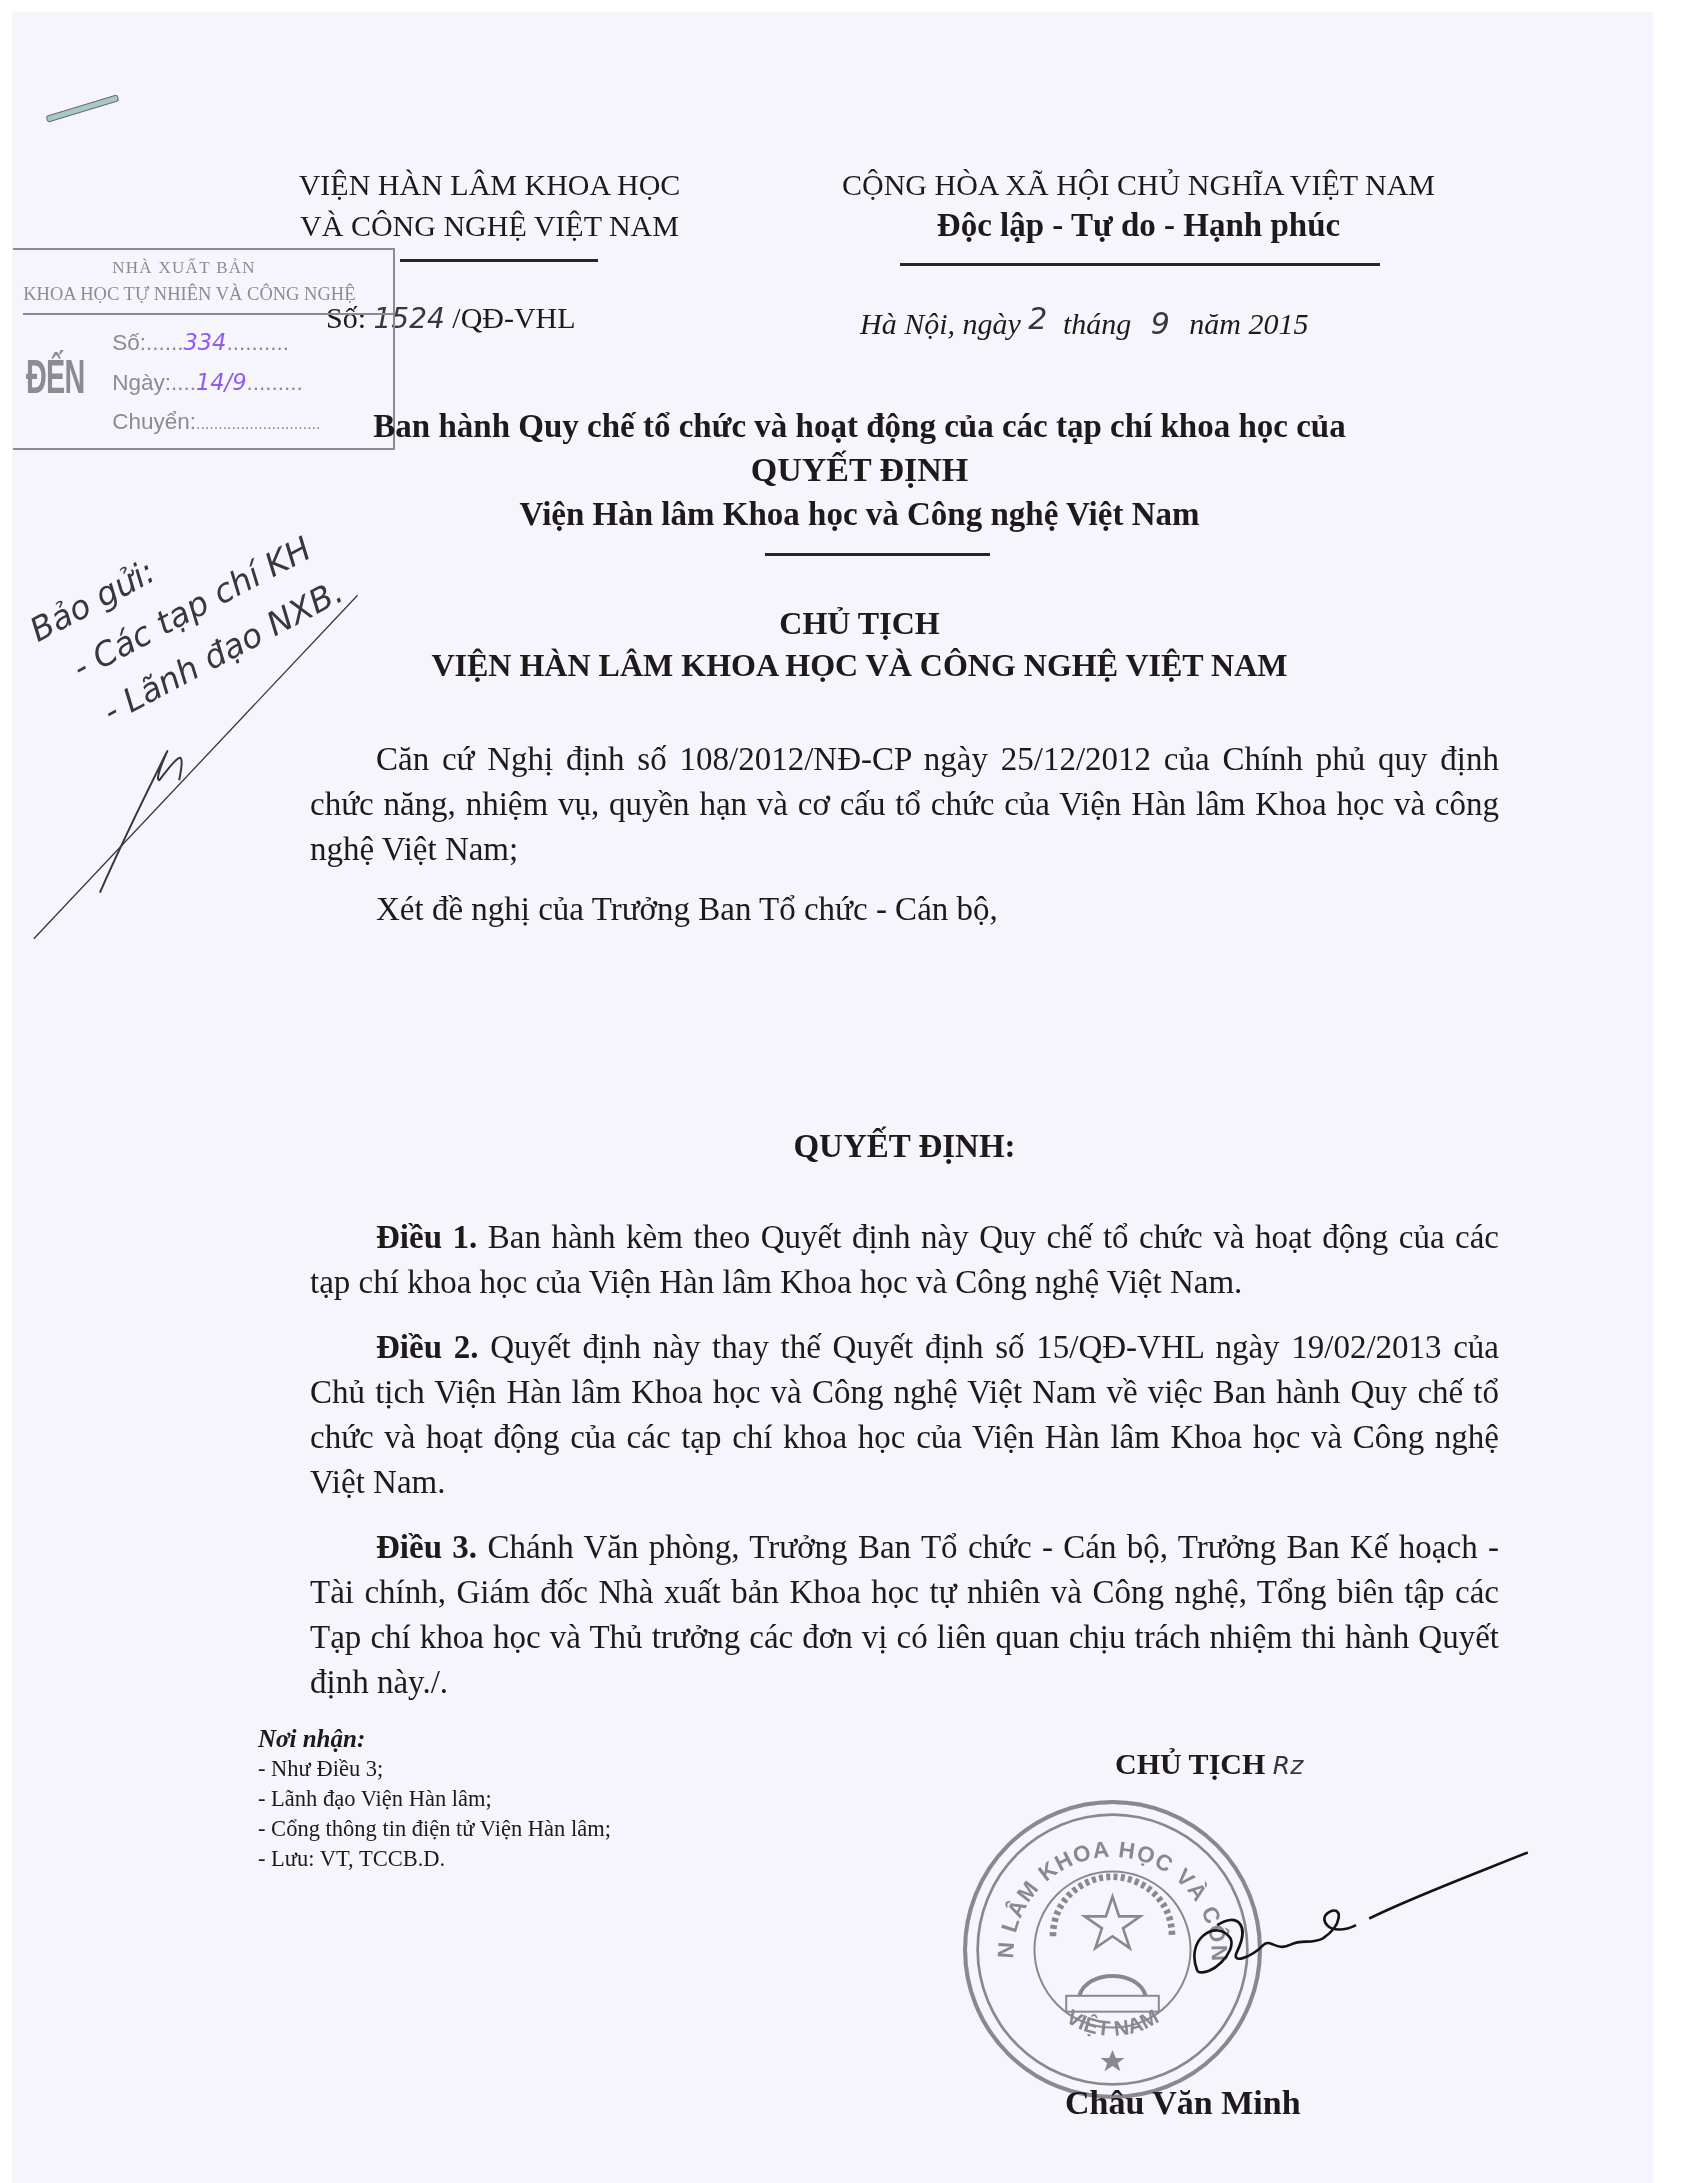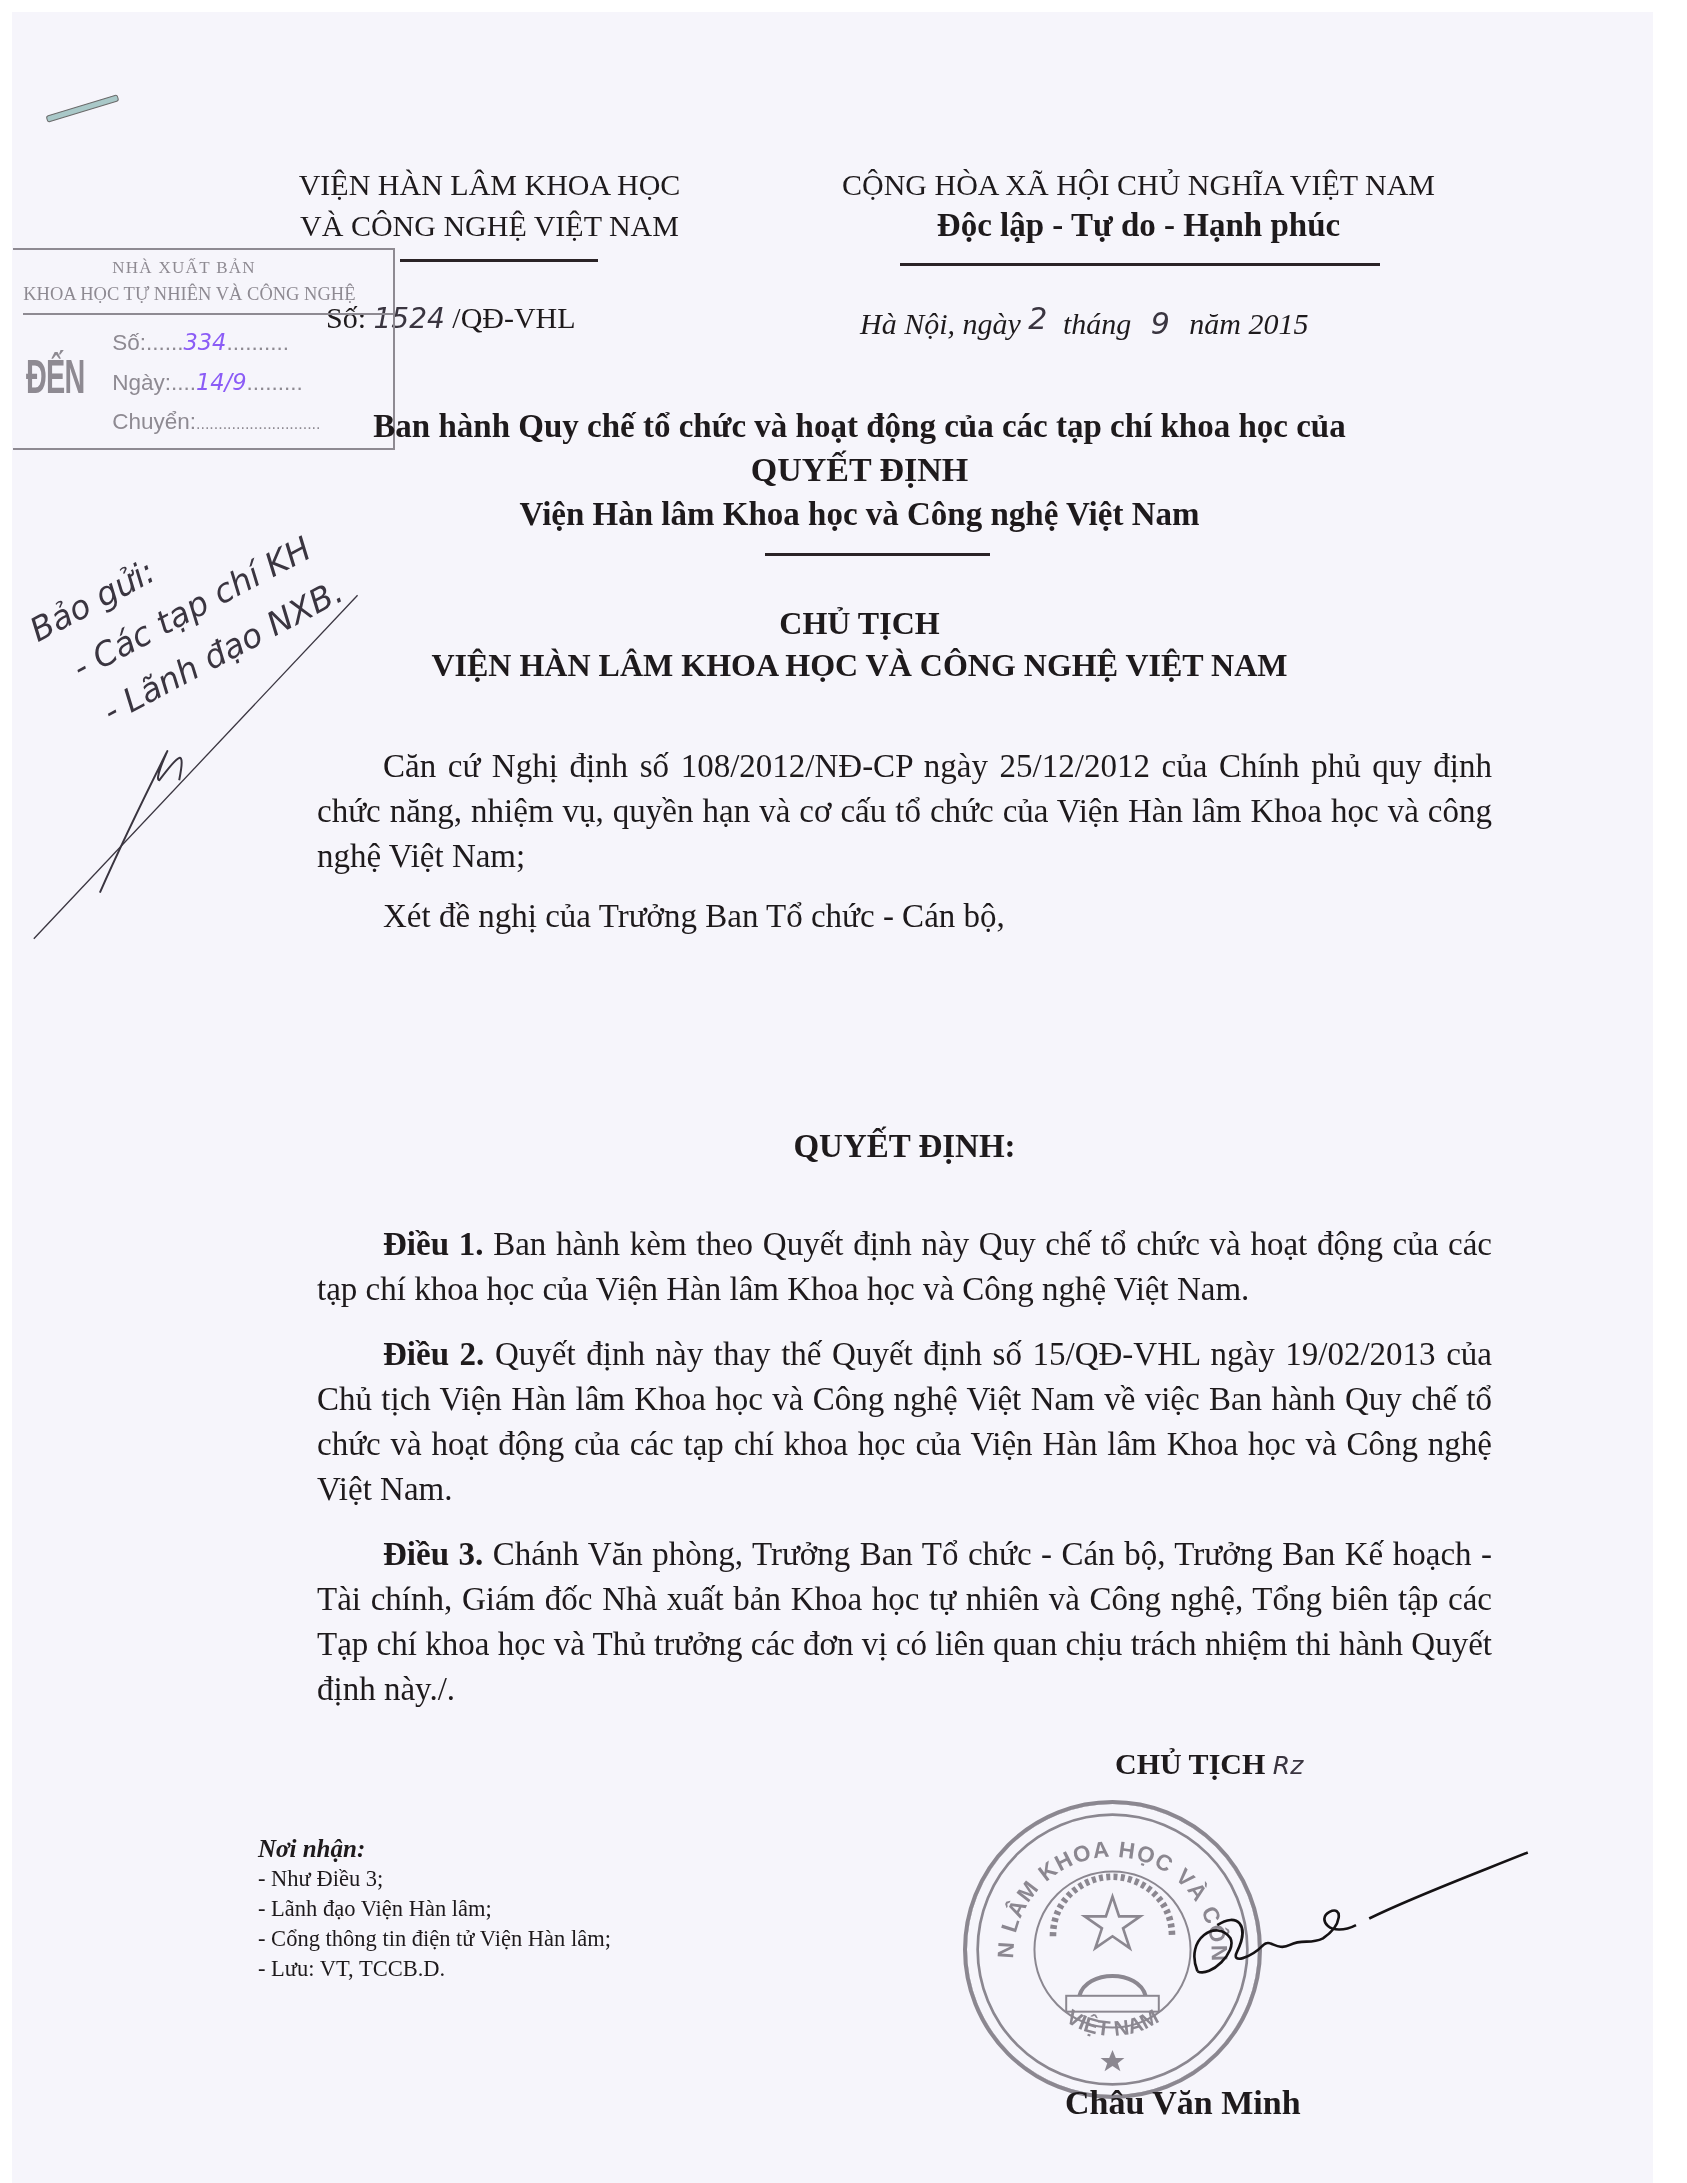--- a/index.html
+++ b/index.html
@@ -16,21 +16,21 @@
   .abs { position: absolute; }
   .hdr { font-size: 30px; line-height: 41px; white-space: nowrap; }
   .center { text-align: center; }
   .bold { font-weight: bold; }
   .italic { font-style: italic; }
   .rule { position: absolute; height: 2.6px; background: #2a2326; }
   .body-text {
     position: absolute; left: 306px; width: 1197px;
     font-size: 33px; line-height: 45px; text-align: justify;
   }
-  .para { margin: 11px; }
+  .para { margin: 4px; }
   .indent { text-indent: 66px; }
   .hand { font-family: "DejaVu Sans", sans-serif; font-style: italic; color: #3a3540; }
   .stamp-box {
     position: absolute; left: 13.2px; top: 248px; width: 380px; height: 198px;
     border: 2px solid #8e8a92; border-left: none;
     color: #8e8a92; font-family: "Liberation Sans", sans-serif;
   }
   .stamp-box .org1 { position: absolute; left: 99px; top: 8px; font-family: "Liberation Serif", serif; font-size: 17px; letter-spacing: 1.3px; }
   .stamp-box .org2 { position: absolute; left: 10px; top: 34px; font-family: "Liberation Serif", serif; font-size: 18.5px; white-space: nowrap; }
   .stamp-box .sep { position: absolute; left: 10px; right: 0; top: 63px; height: 2px; background: #8e8a92; }
@@ -131,21 +131,21 @@
   <p class="para indent" style="margin-bottom:20px;">
     <span class="bold">Điều 2.</span>
     <span>Quyết định này thay thế Quyết định số 15/QĐ-VHL ngày 19/02/2013 của Chủ tịch Viện Hàn lâm Khoa học và Công nghệ Việt Nam về việc Ban hành Quy chế tổ chức và hoạt động của các tạp chí khoa học của Viện Hàn lâm Khoa học và Công nghệ Việt Nam.</span>
   </p>
   <p class="para indent">
     <span class="bold">Điều 3.</span>
     <span>Chánh Văn phòng, Trưởng Ban Tổ chức - Cán bộ, Trưởng Ban Kế hoạch - Tài chính, Giám đốc Nhà xuất bản Khoa học tự nhiên và Công nghệ, Tổng biên tập các Tạp chí khoa học và Thủ trưởng các đơn vị có liên quan chịu trách nhiệm thi hành Quyết định này./.</span>
   </p>
 </div>
 
-<div class="abs" style="left:258px;top:1834px;font-size:22.5px;line-height:30px;">
+<div class="abs" style="left:258px;top:1724px;font-size:22.5px;line-height:30px;">
   <div class="bold italic" style="font-size:25px;">Nơi nhận:</div>
   <div>- Như Điều 3;</div>
   <div>- Lãnh đạo Viện Hàn lâm;</div>
   <div>- Cổng thông tin điện tử Viện Hàn lâm;</div>
   <div>- Lưu: VT, TCCB.D.</div>
 </div>
 
 <div class="abs bold" style="left:1115px;top:1747px;font-size:30px;white-space:nowrap;">
   <span>CHỦ TỊCH</span>
   <span class="hand" style="font-weight:normal;font-size:25px;">Rz</span>

